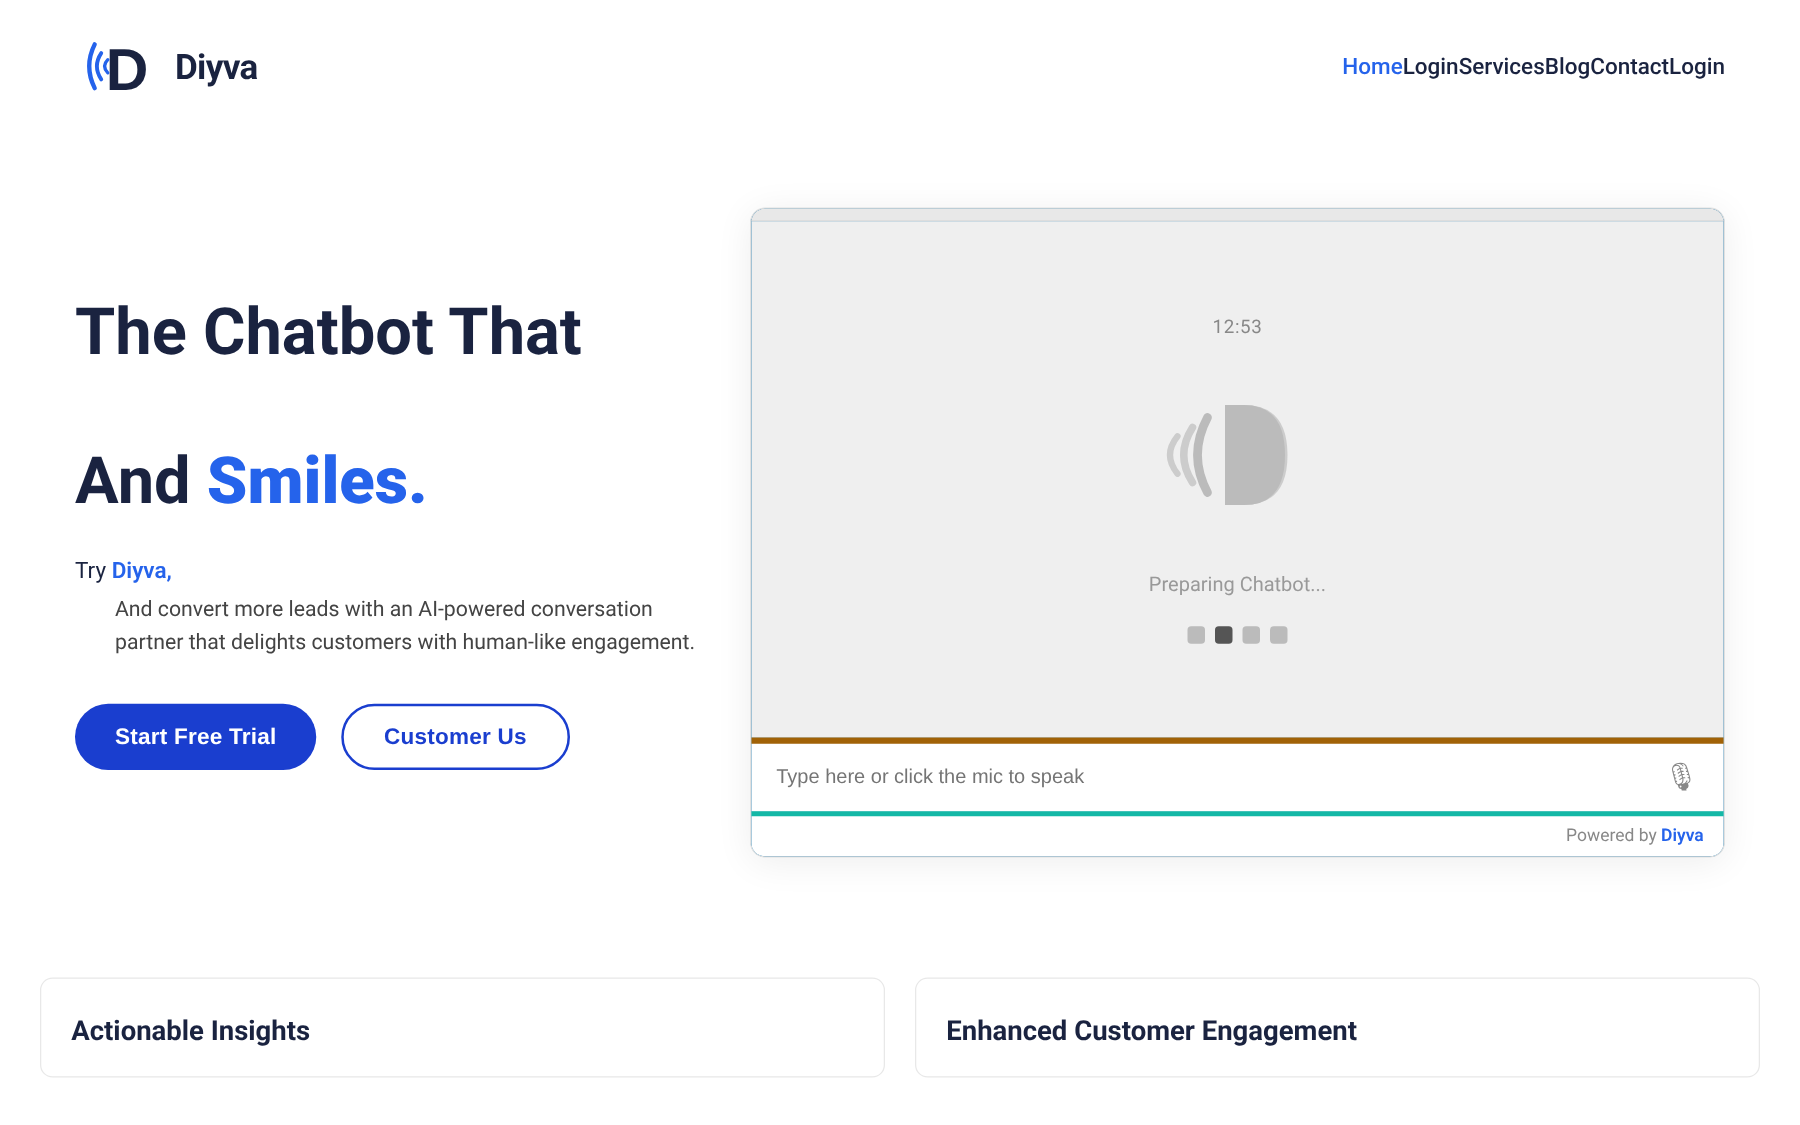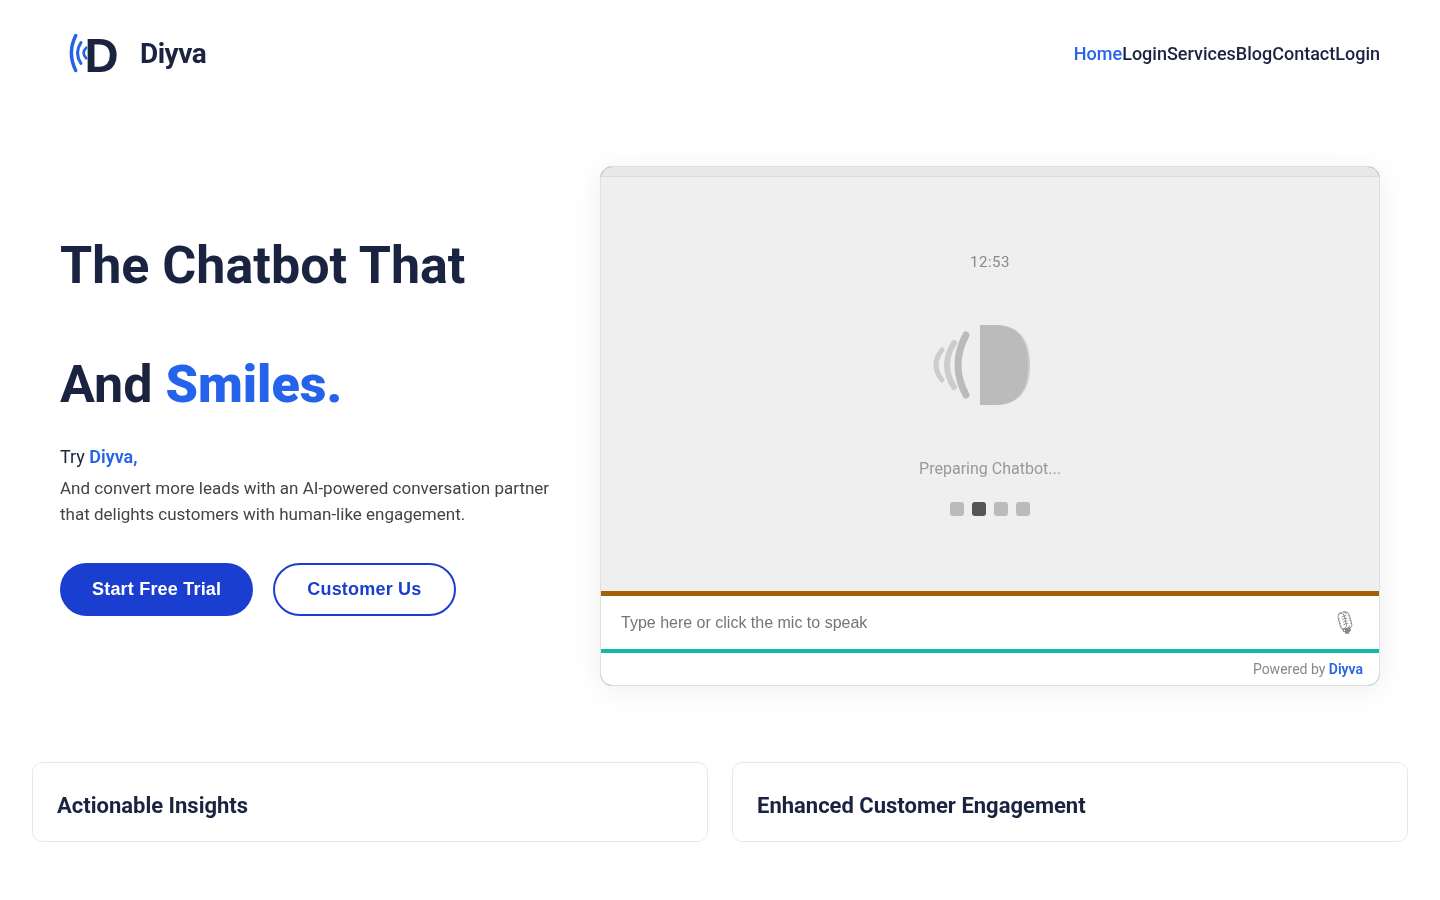--- a/index.html
+++ b/index.html
@@ -101,20 +101,21 @@
       color: #2563eb;
       font-weight: 600;
       margin-top: 21px;
     }
 
     .hero-sub .desc {
       margin-top: 6px;
       font-size: 17px;
       color: #444;
       font-weight: 400;
+      margin-left: 32px;
     }
 
     .hero-buttons {
       display: flex;
       gap: 20px;
       margin-top: 36px;
     }
 
     .btn-primary {
       background: #1a3ecf;
@@ -241,21 +242,21 @@
     .chatbot-footer .brand-link {
       color: #2563eb;
       font-weight: 600;
     }
 
     
     .bottom-cards {
       display: flex;
       padding: 0 20px;
       gap: 0;
-      margin-top: 36px;
+      margin-top: 56px;
     }
 
     .card {
       flex: 1;
       border: 1px solid #e8e8e8;
       border-radius: 10px;
       padding: 30px 24px 0 24px;
       margin: 0 12px;
       min-height: 80px;
     }

